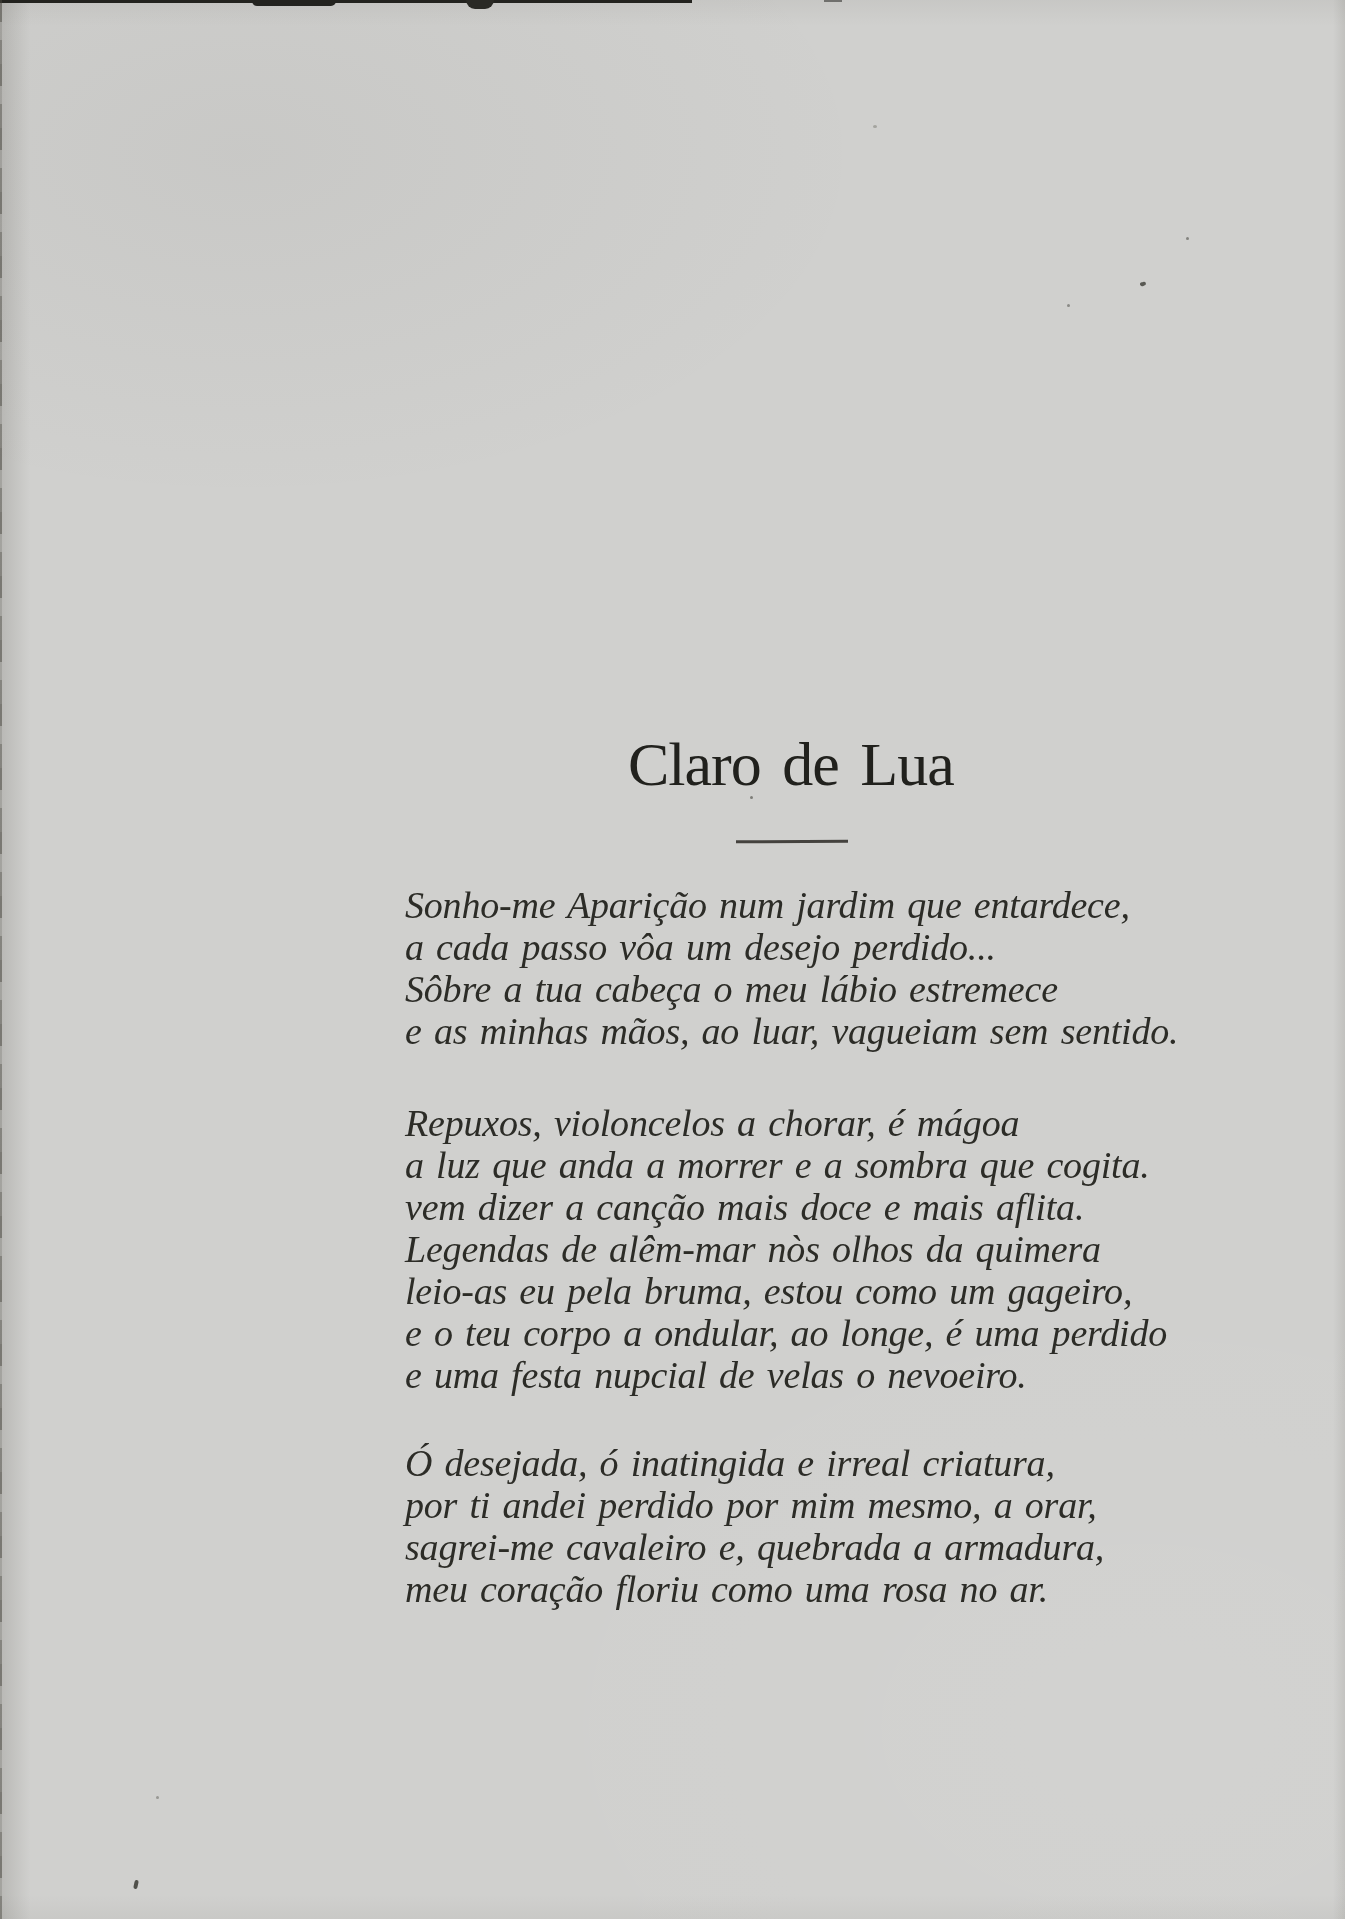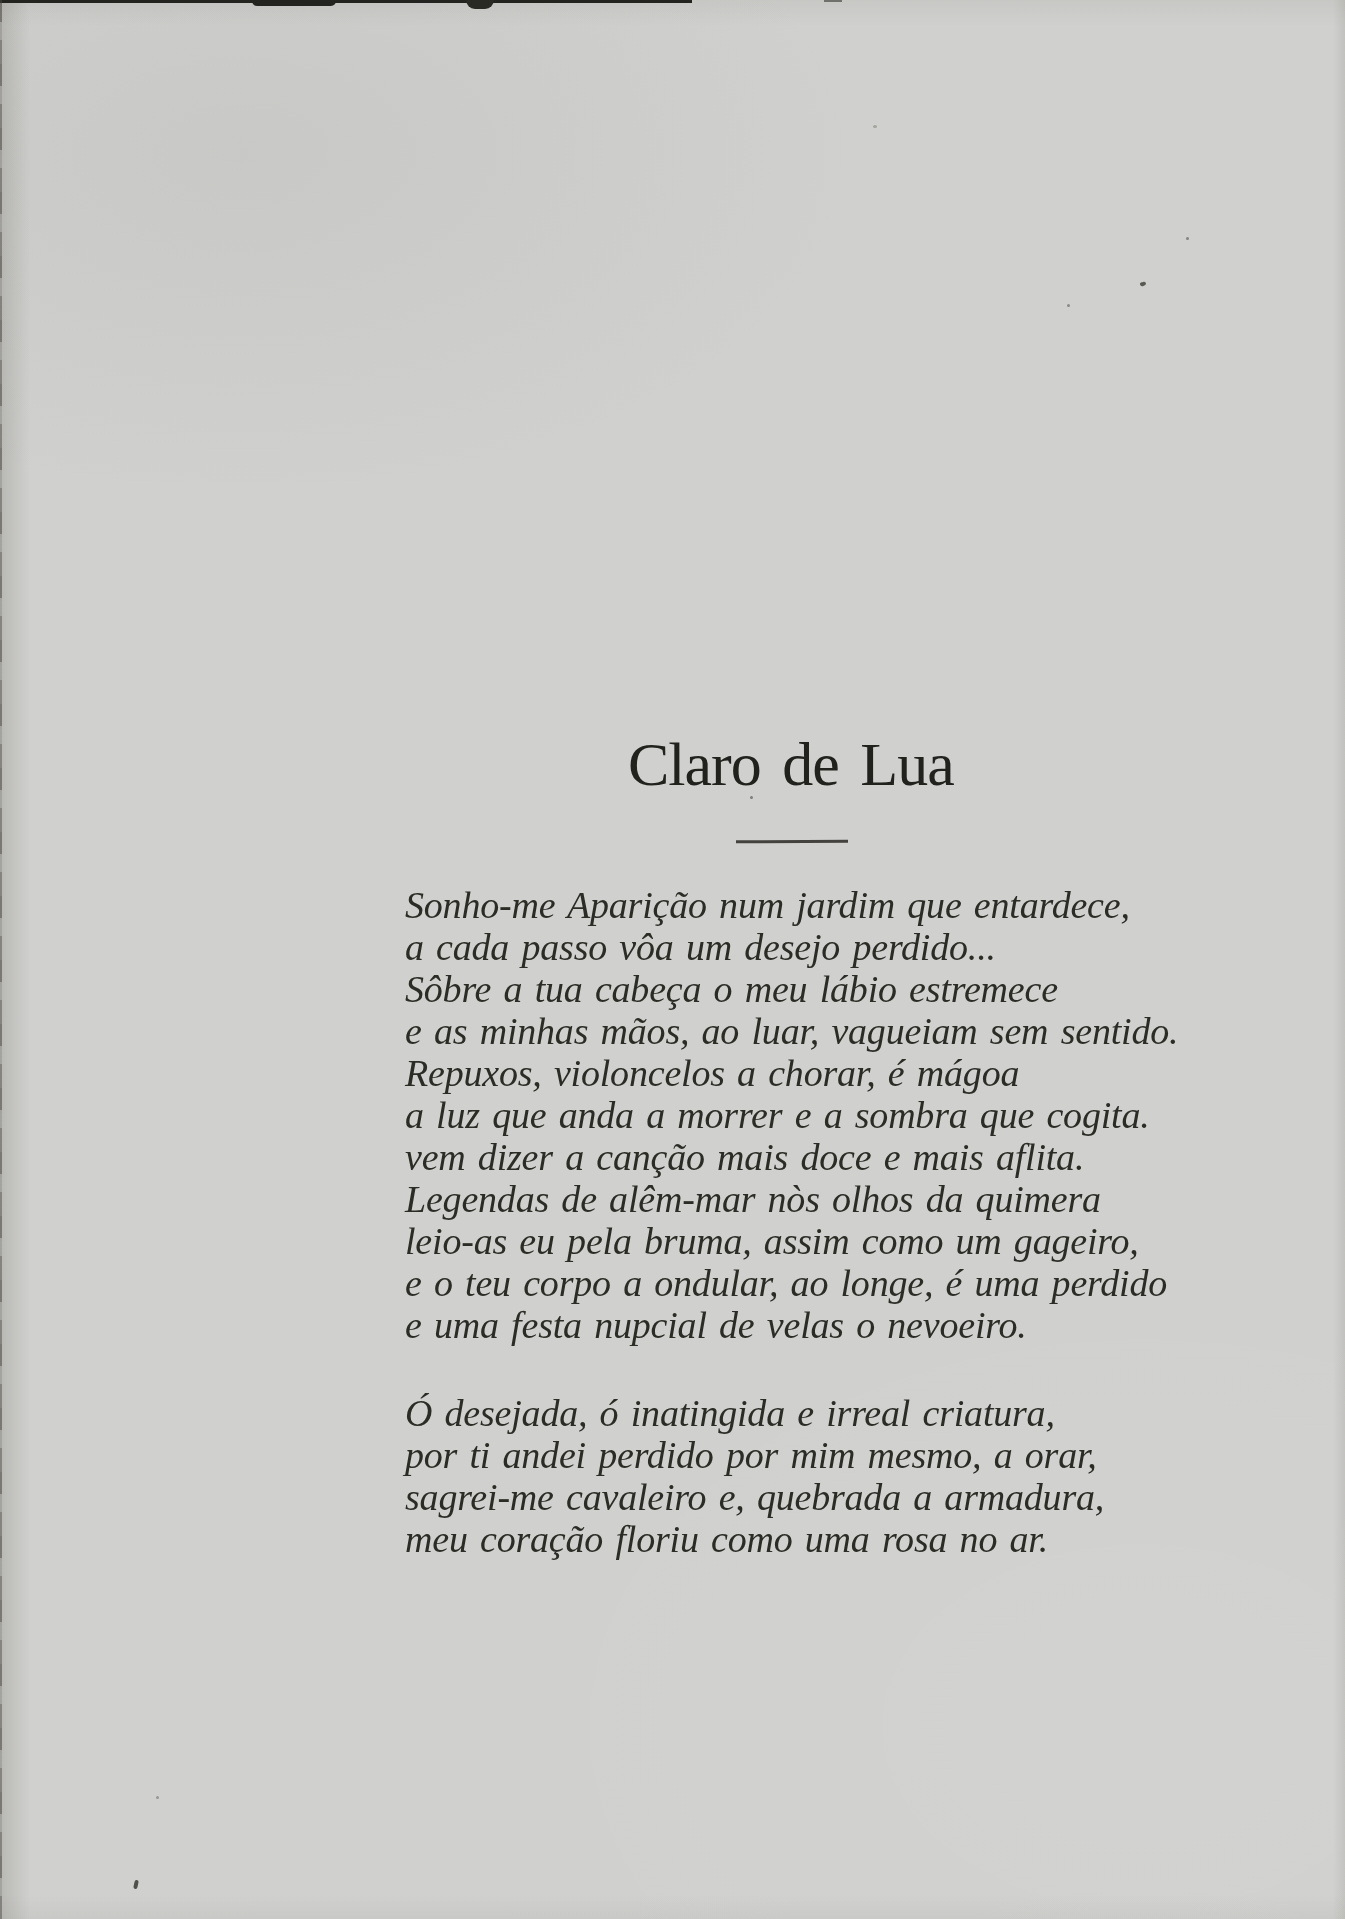--- a/index.html
+++ b/index.html
@@ -93,21 +93,21 @@
     width: 800px;
     color: #2c2c27;
     font-style: italic;
     font-size: 38px;
     line-height: 42px;
     letter-spacing: -0.2px;
     word-spacing: 3px;
     white-space: nowrap;
   }
   .stanza { margin: 0; }
-  .stanza:nth-child(2) { }
+  .stanza:nth-child(2) { margin-top: 50px; }
   .stanza:nth-child(3) { }
   .stanza:nth-child(4) { margin-top: 46px; }
 </style>
 </head>
 <body>
 
 <div class="page">
 
   <div class="top-strip"></div>
   <div class="top-strip-bump-a"></div>
@@ -131,21 +131,21 @@
         <div class="line">Sôbre a tua cabeça o meu lábio estremece</div>
         <div class="line">e as minhas mãos, ao luar, vagueiam sem sentido.</div>
       </div>
       <div class="stanza">
         <div class="line">Repuxos, violoncelos a chorar, é mágoa</div>
         <div class="line">a luz que anda a morrer e a sombra que cogita.</div>
         <div class="line">vem dizer a canção mais doce e mais aflita.</div>
       </div>
       <div class="stanza">
         <div class="line">Legendas de alêm-mar nòs olhos da quimera</div>
-        <div class="line">leio-as eu pela bruma, assim como um gageiro,</div>
+        <div class="line">leio-as eu pela bruma, estou como um gageiro,</div>
         <div class="line">e o teu corpo a ondular, ao longe, é uma perdido</div>
         <div class="line">e uma festa nupcial de velas o nevoeiro.</div>
       </div>
       <div class="stanza">
         <div class="line">Ó desejada, ó inatingida e irreal criatura,</div>
         <div class="line">por ti andei perdido por mim mesmo, a orar,</div>
         <div class="line">sagrei-me cavaleiro e, quebrada a armadura,</div>
         <div class="line">meu coração floriu como uma rosa no ar.</div>
       </div>
     </div>

